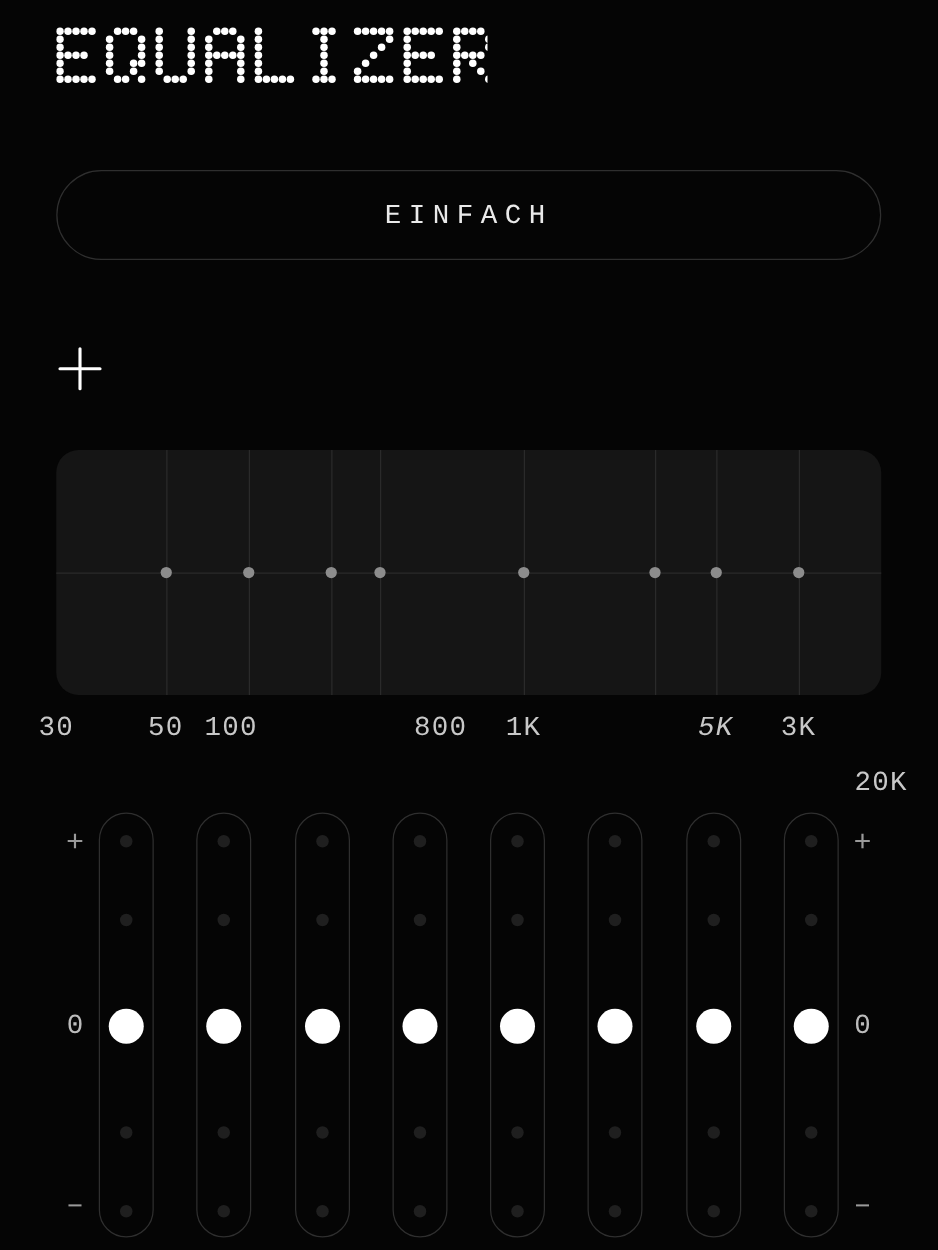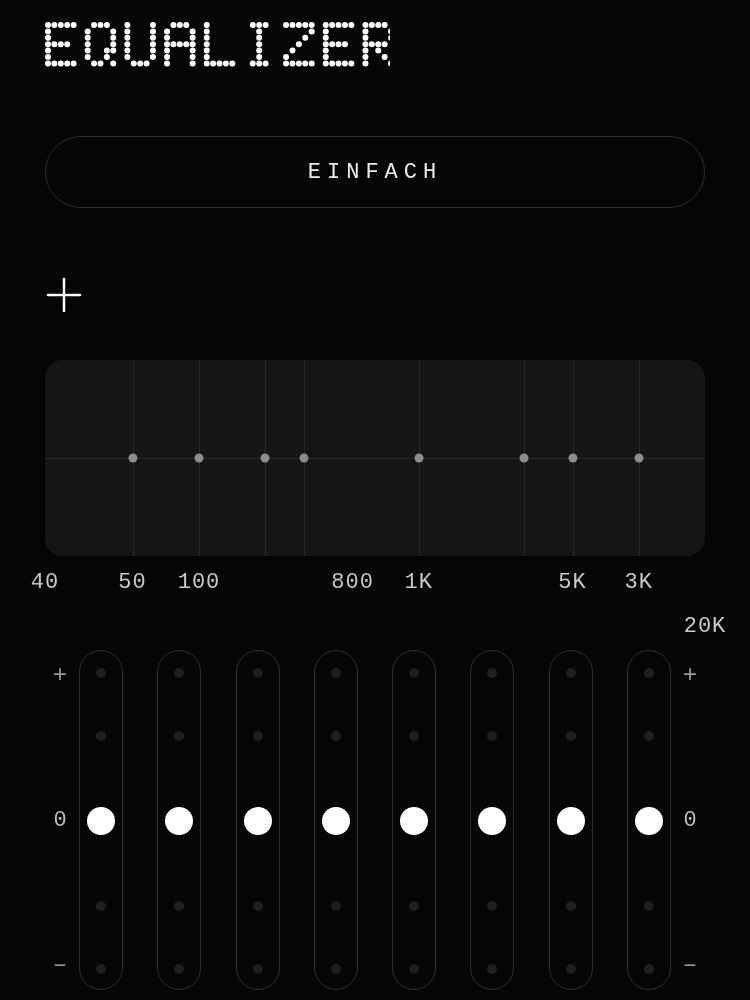--- a/index.html
+++ b/index.html
@@ -356,26 +356,26 @@
       <div class="vline" style="left: 373.773px;"></div>
       <div class="dot" style="left: 373.773px; top: 98px;"></div>
       <div class="vline" style="left: 478.74px;"></div>
       <div class="dot" style="left: 478.74px; top: 98px;"></div>
       <div class="vline" style="left: 527.547px;"></div>
       <div class="dot" style="left: 527.547px; top: 98px;"></div>
       <div class="vline" style="left: 593.773px;"></div>
       <div class="dot" style="left: 593.773px; top: 98px;"></div>
     </div>
   <div class="xticks" id="xticks">
-      <span style="left: 0px;">40</span>
+      <span style="left: 0px;">30</span>
       <span style="left: 87.5468px;">50</span>
-      <span style="left: 154px;">100</span>
+      <span style="left: 140px;">100</span>
       <span style="left: 307.547px;">800</span>
       <span style="left: 373.773px;">1K</span>
-      <span style="left: 527.547px;">5K</span>
+      <span style="left: 527.547px; font-style: italic;">5K</span>
       <span style="left: 593.773px;">3K</span>
       <span style="left: 660px; margin-top: 44px;">20K</span>
     </div>
 
   <div class="sliders-wrap">
     <div class="side-labels">
       <span>+</span>
       <span class="mid">0</span>
       <span>–</span>
     </div>

